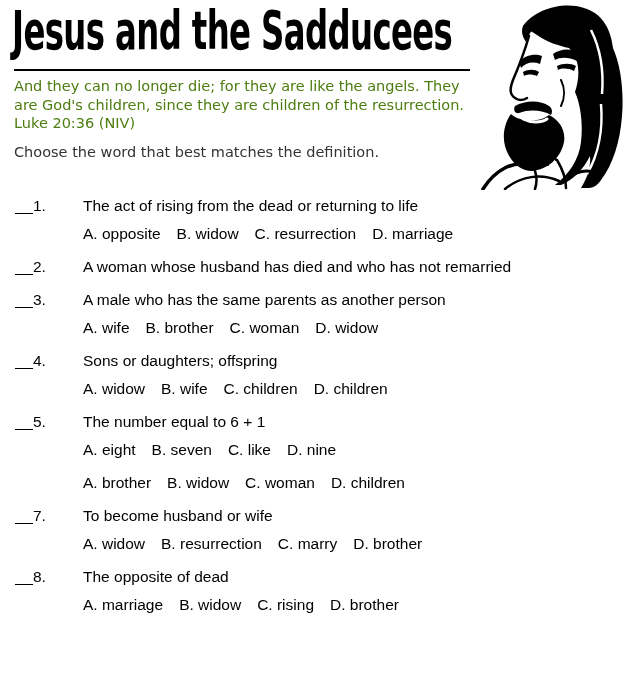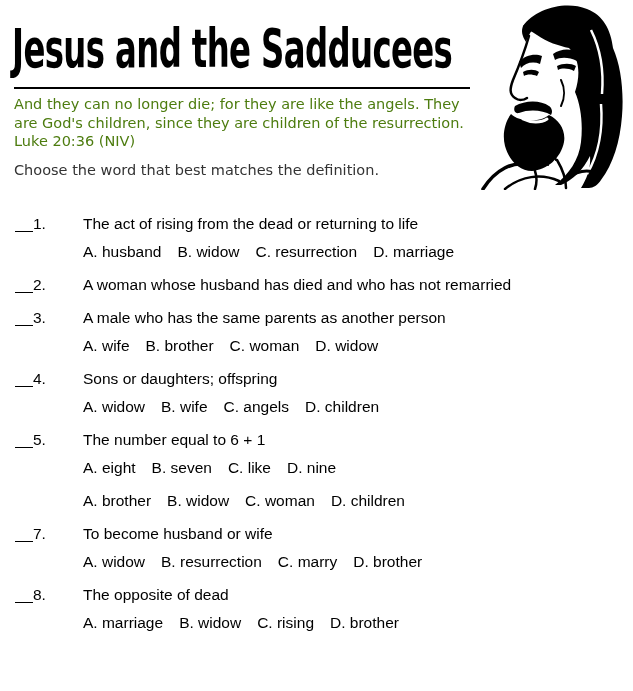--- a/index.html
+++ b/index.html
@@ -7,21 +7,21 @@
     width: 633px; height: 691px;
     background: #ffffff;
     font-family: "Liberation Sans", sans-serif;
     color: #000;
     overflow: hidden;
     position: relative;
   }
   .page { position: relative; width: 633px; height: 691px; }
 
   
-  .header { padding: 20px 0 0 12px; }
+  .header { padding: 2px 0 0 12px; }
   .title {
     font-family: "DejaVu Sans", sans-serif;
     font-weight: bold;
     font-size: 53px;
     line-height: 58px;
     letter-spacing: -1px;
     white-space: nowrap;
     transform: scaleX(0.61);
     transform-origin: left center;
     color: #000;
@@ -124,21 +124,21 @@
     <p class="instruction">Choose the word that best matches the definition.</p>
   </div>
 
   <div class="questions">
 
     <div class="question">
       <div class="q-top">
         <span class="q-blank"></span><span class="q-num">1.</span><span class="q-text">The act of rising from the dead or returning to life</span>
       </div>
       <div class="q-options">
-        <span class="q-opt">A. husband</span><span class="q-opt">B. widow</span><span class="q-opt">C. resurrection</span><span class="q-opt">D. marriage</span>
+        <span class="q-opt">A. opposite</span><span class="q-opt">B. widow</span><span class="q-opt">C. resurrection</span><span class="q-opt">D. marriage</span>
       </div>
     </div>
 
     <div class="question">
       <div class="q-top">
         <span class="q-blank"></span><span class="q-num">2.</span><span class="q-text">A woman whose husband has died and who has not remarried</span>
       </div>
     </div>
 
     <div class="question">
@@ -148,21 +148,21 @@
       <div class="q-options">
         <span class="q-opt">A. wife</span><span class="q-opt">B. brother</span><span class="q-opt">C. woman</span><span class="q-opt">D. widow</span>
       </div>
     </div>
 
     <div class="question">
       <div class="q-top">
         <span class="q-blank"></span><span class="q-num">4.</span><span class="q-text">Sons or daughters; offspring</span>
       </div>
       <div class="q-options">
-        <span class="q-opt">A. widow</span><span class="q-opt">B. wife</span><span class="q-opt">C. angels</span><span class="q-opt">D. children</span>
+        <span class="q-opt">A. widow</span><span class="q-opt">B. wife</span><span class="q-opt">C. children</span><span class="q-opt">D. children</span>
       </div>
     </div>
 
     <div class="question">
       <div class="q-top">
         <span class="q-blank"></span><span class="q-num">5.</span><span class="q-text">The number equal to 6 + 1</span>
       </div>
       <div class="q-options">
         <span class="q-opt">A. eight</span><span class="q-opt">B. seven</span><span class="q-opt">C. like</span><span class="q-opt">D. nine</span>
       </div>

